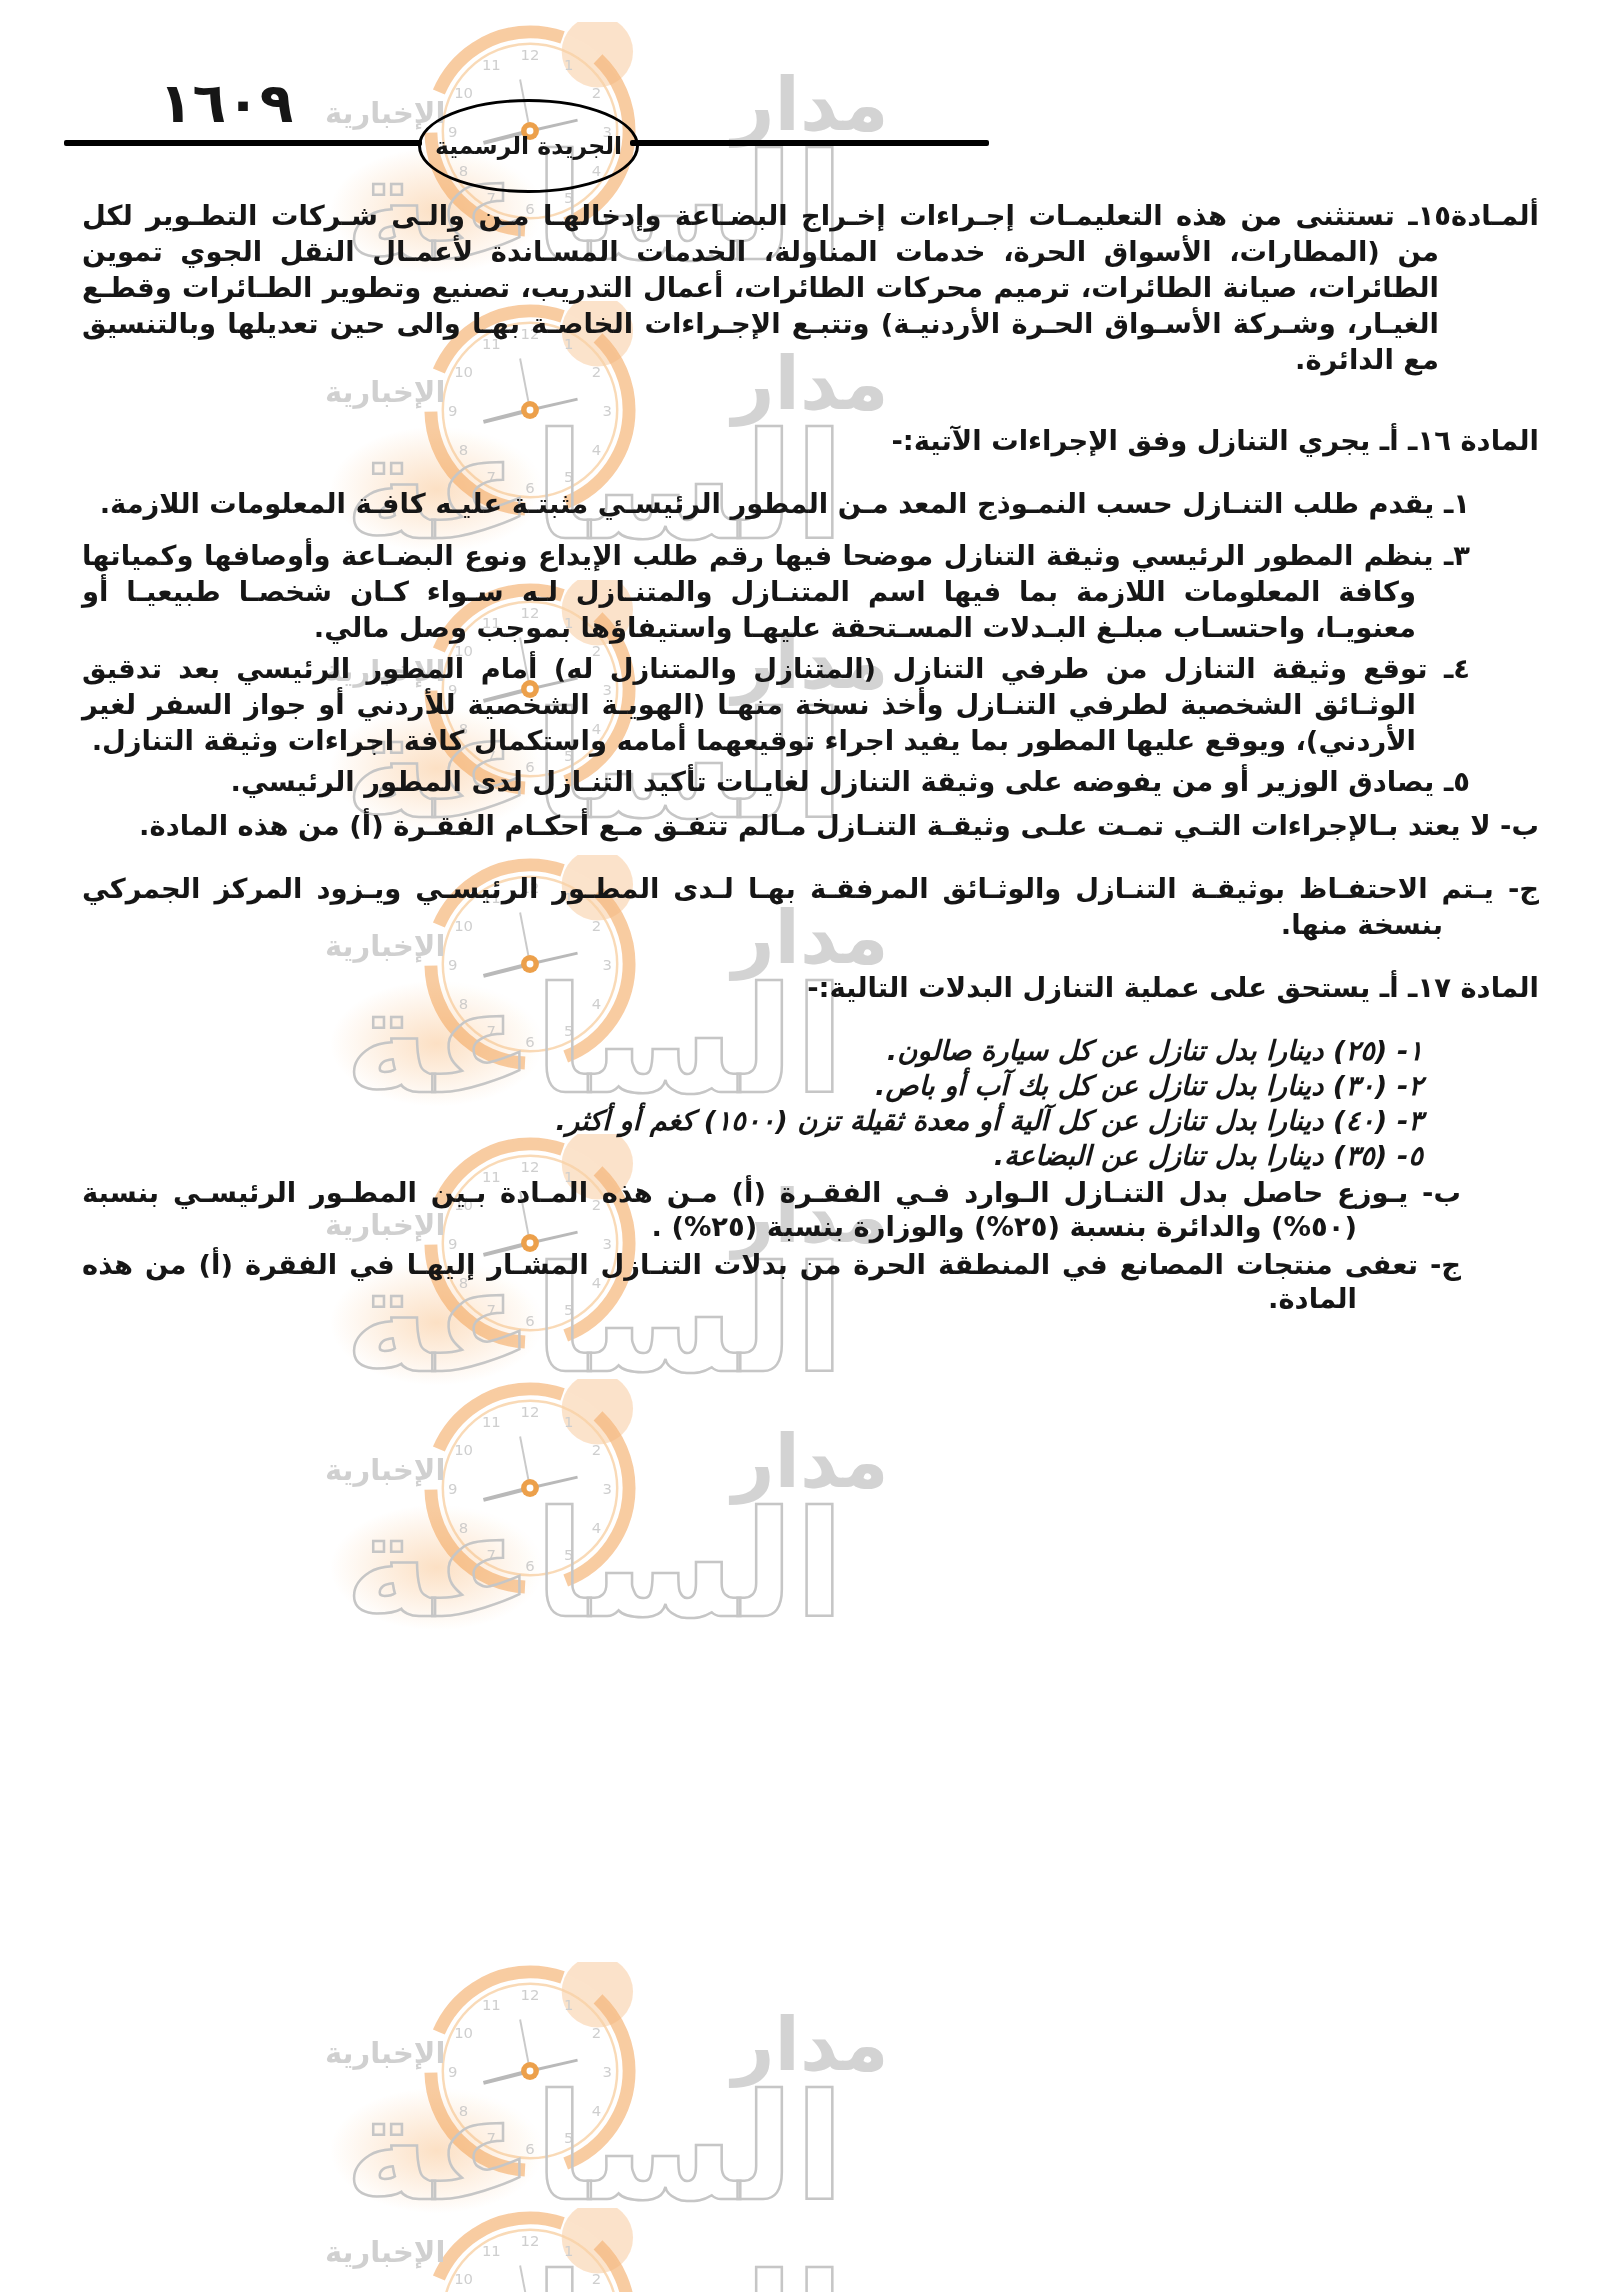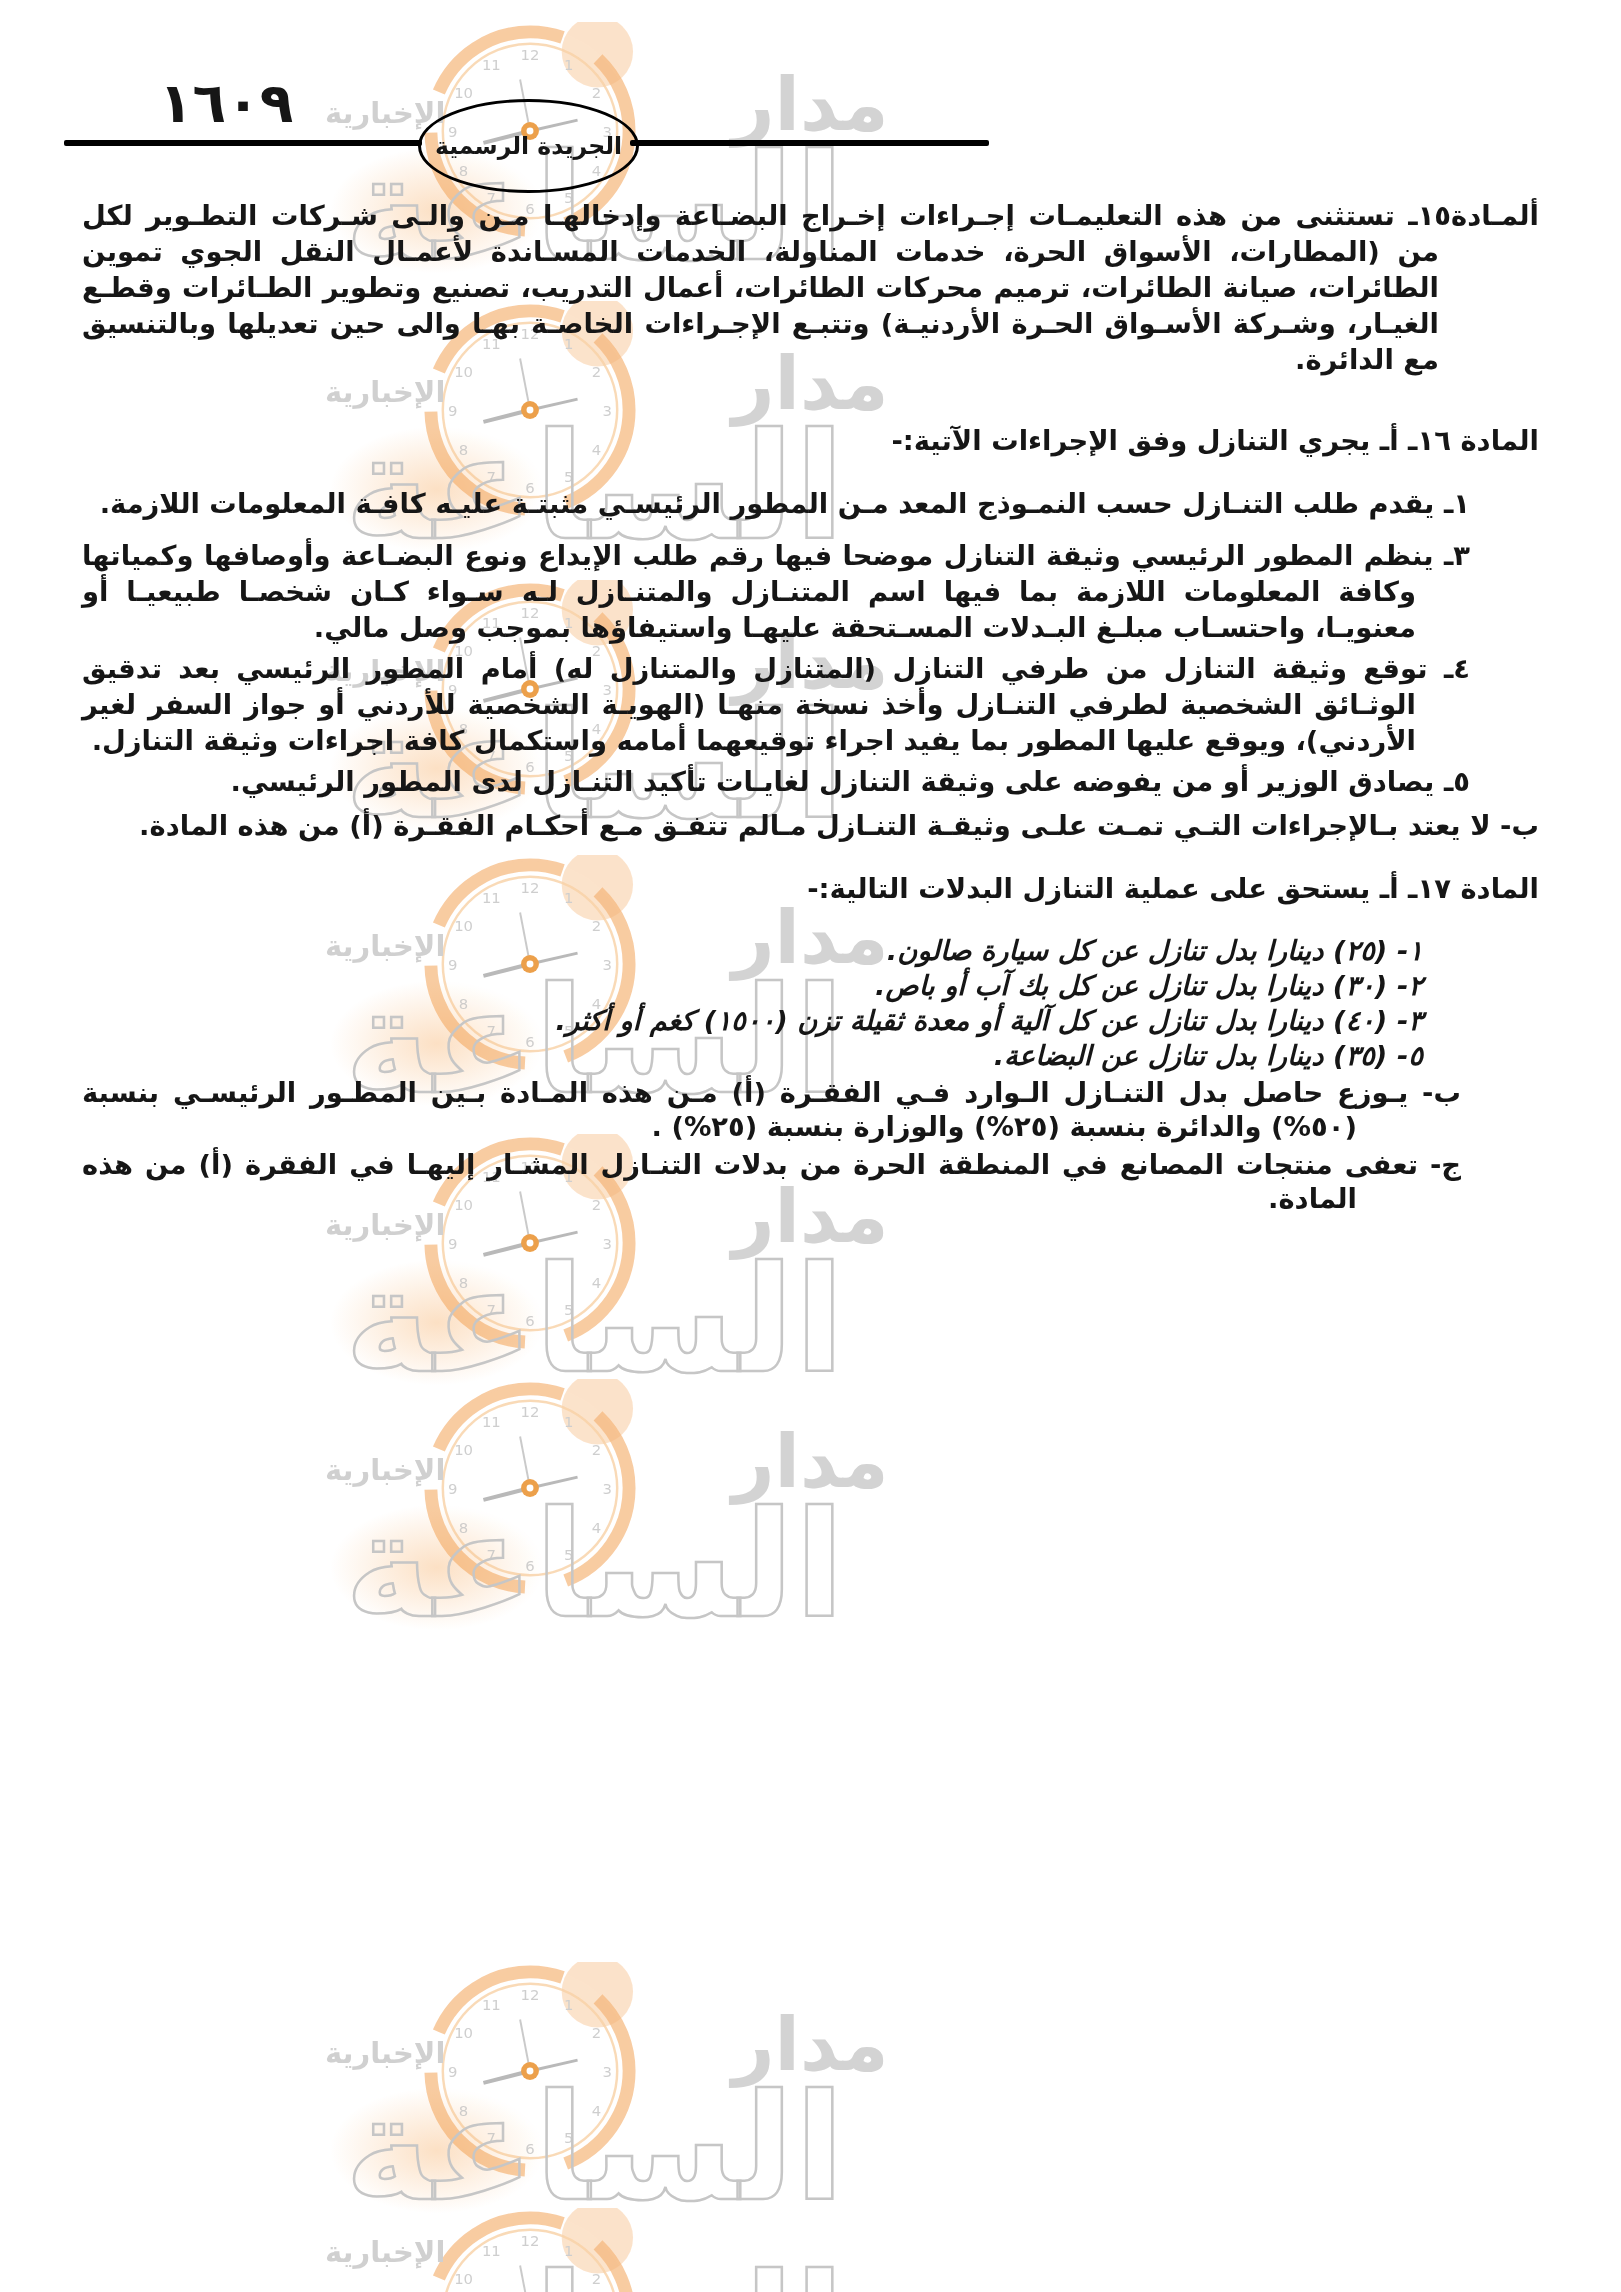--- a/index.html
+++ b/index.html
@@ -185,20 +185,21 @@
     <p class="art-heading">المادة ١٦ـ أـ يجري التنازل وفق الإجراءات الآتية:-</p>
 
     <div class="list16">
       <p class="jt item16">١ـ يقدم طلب التنـازل حسب النمـوذج المعد مـن المطور الرئيسـي مثبتـة عليـه كافـة المعلومات اللازمة.</p>
       <p class="jt item16 gap-top">٣ـ ينظم المطور الرئيسي وثيقة التنازل موضحا فيها رقم طلب الإيداع ونوع البضـاعة وأوصافها وكمياتها وكافة المعلومات اللازمة بما فيها اسم المتنـازل والمتنـازل لـه سـواء كـان شخصـا طبيعيـا أو معنويـا، واحتسـاب مبلـغ البـدلات المسـتحقة عليهـا واستيفاؤها بموجب وصل مالي.</p>
       <p class="jt item16">٤ـ توقع وثيقة التنازل من طرفي التنازل (المتنازل والمتنازل له) أمام المطور الرئيسي بعد تدقيق الوثـائق الشخصية لطرفي التنـازل وأخذ نسخة منهـا (الهويـة الشخصية للأردني أو جواز السفر لغير الأردني)، ويوقع عليها المطور بما يفيد اجراء توقيعهما أمامه واستكمال كافة اجراءات وثيقة التنازل.</p>
       <p class="jt item16">٥ـ يصادق الوزير أو من يفوضه على وثيقة التنازل لغايـات تأكيد التنـازل لدى المطور الرئيسي.</p>
     </div>
 
     <p class="jt clause16">ب- لا يعتد بـالإجراءات التـي تمـت علـى وثيقـة التنـازل مـالم تتفـق مـع أحكـام الفقـرة (أ) من هذه المادة.</p>
+    <p class="jt clause16">ج- يـتم الاحتفـاظ بوثيقـة التنـازل والوثـائق المرفقـة بهـا لـدى المطـور الرئيسـي ويـزود المركز الجمركي بنسخة منها.</p>
 
     <p class="art-heading h17">المادة ١٧ـ أـ يستحق على عملية التنازل البدلات التالية:-</p>
 
     <div class="list17">
       <p class="item17">١- (٢٥) دينارا بدل تنازل عن كل سيارة صالون.</p>
       <p class="item17">٢- (٣٠) دينارا بدل تنازل عن كل بك آب أو باص.</p>
       <p class="item17">٣- (٤٠) دينارا بدل تنازل عن كل آلية أو معدة ثقيلة تزن (١٥٠٠) كغم أو أكثر.</p>
       <p class="item17">٥- (٣٥) دينارا بدل تنازل عن البضاعة.</p>
     </div>
 

